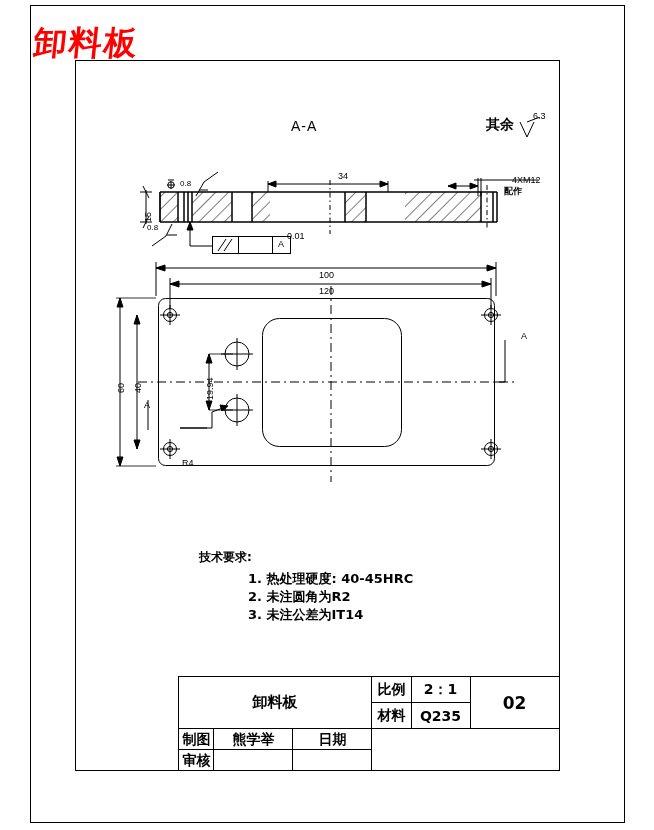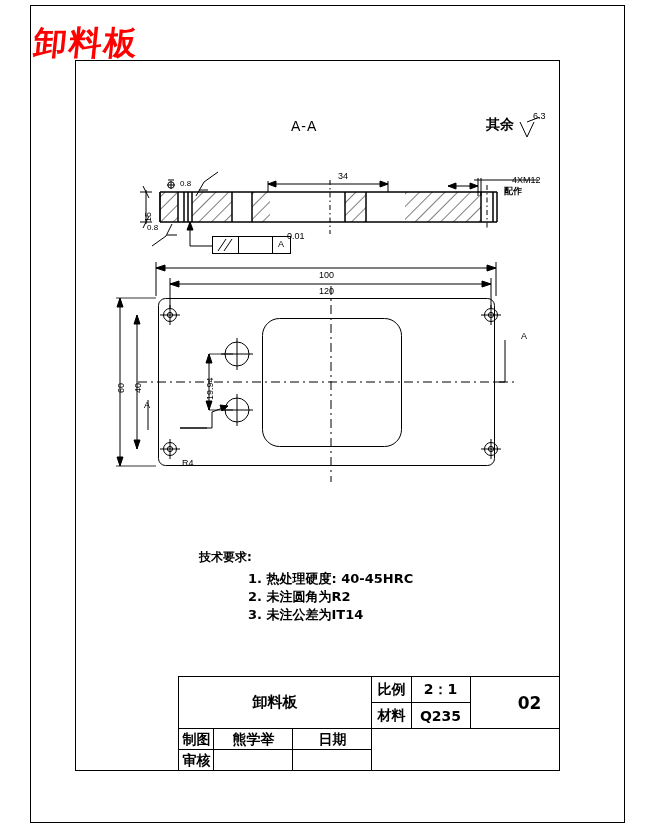--- a/index.html
+++ b/index.html
@@ -257,21 +257,21 @@
   <div class="tech" style="left:199px;top:551px;font-size:12px;">技术要求:</div>
   <div class="tech" style="left:248px;top:572px;">1. 热处理硬度: 40-45HRC</div>
   <div class="tech" style="left:248px;top:590px;">2. 未注圆角为R2</div>
   <div class="tech" style="left:248px;top:608px;">3. 未注公差为IT14</div>
 
   <div class="tb" style="left:179px;top:677px;width:192px;height:51px;font-size:15px;">卸料板</div>
   <div class="tb" style="left:372px;top:677px;width:39px;height:26px;">比例</div>
   <div class="tb" style="left:411px;top:677px;width:59px;height:26px;">2：1</div>
   <div class="tb" style="left:372px;top:703px;width:39px;height:26px;">材料</div>
   <div class="tb" style="left:411px;top:703px;width:59px;height:26px;">Q235</div>
-  <div class="tb" style="left:470px;top:677px;width:89px;height:51px;font-size:17px;padding-left:15px;">02</div>
+  <div class="tb" style="left:470px;top:677px;width:89px;height:51px;font-size:17px;">02</div>
   <div class="tb" style="left:179px;top:729px;width:35px;height:21px;">制图</div>
   <div class="tb" style="left:214px;top:729px;width:79px;height:21px;">熊学举</div>
   <div class="tb" style="left:293px;top:729px;width:79px;height:21px;">日期</div>
   <div class="tb" style="left:179px;top:750px;width:35px;height:21px;">审核</div>
   <div class="tb" style="left:214px;top:750px;width:79px;height:21px;"></div>
   <div class="tb" style="left:293px;top:750px;width:79px;height:21px;"></div>
 
 </div>
 
 </body></html>

